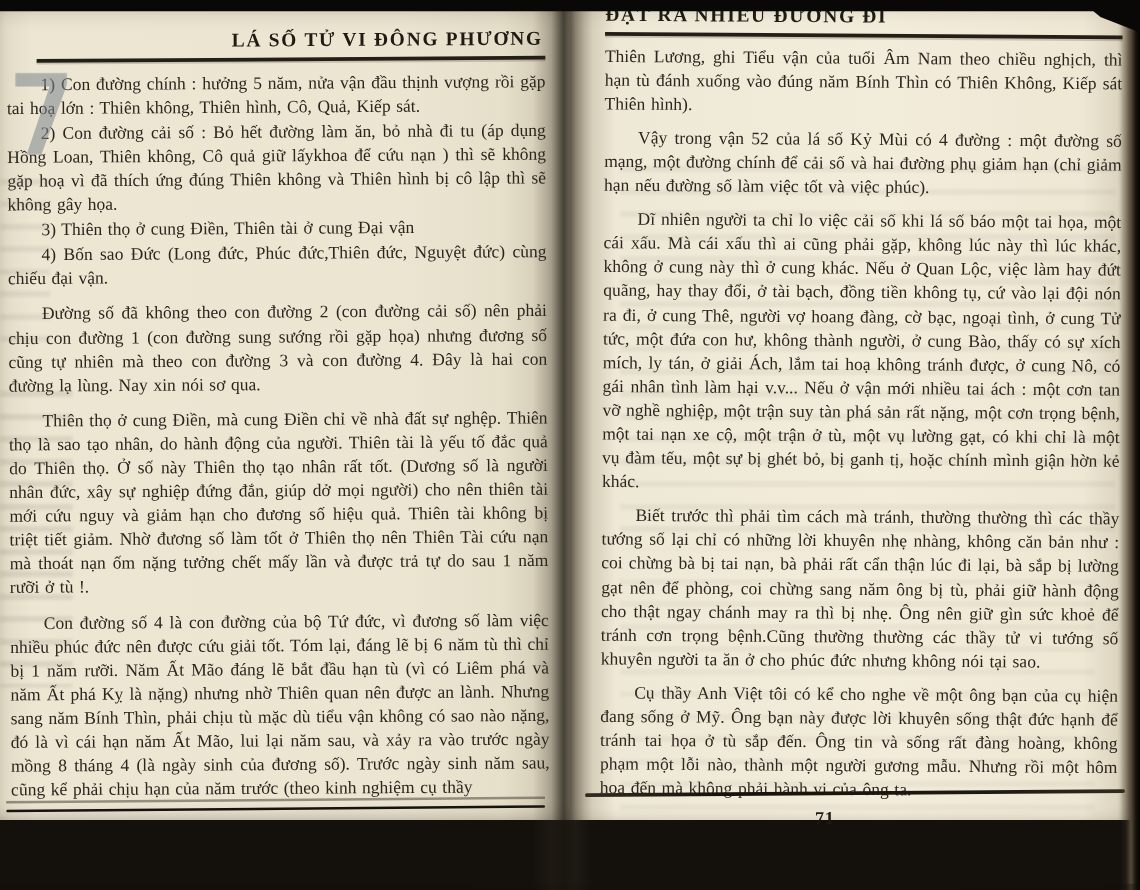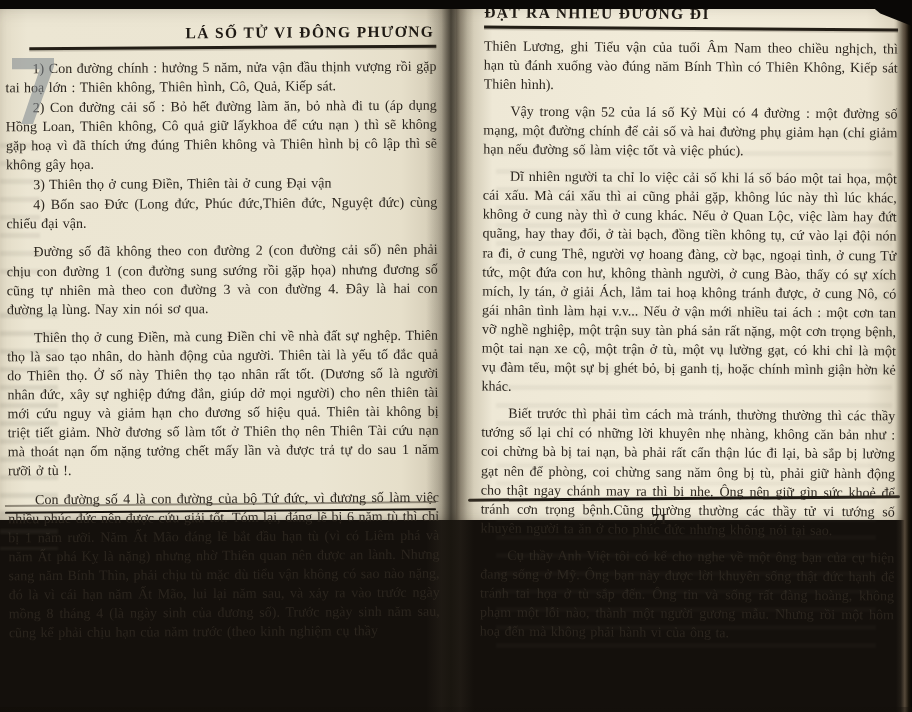--- a/index.html
+++ b/index.html
@@ -5,21 +5,21 @@
   html, body {
     margin: 0; padding: 0;
     width: 912px; height: 712px;
     overflow: hidden;
     background: #14100c;
     font-family: "Liberation Serif", "DejaVu Serif", serif;
   }
   .scan { position: absolute; inset: 0; width: 912px; height: 712px; }
 
   
-  .page { position: absolute; top: 0; height: 520px; }
+  .page { position: absolute; top: 0; height: 656px; }
   .page-left {
     left: 0; width: 456px;
     background: linear-gradient(90deg,
       #e2dbc6 0%, #ece6d3 6%, #ebe5d2 70%, #e6dfca 88%, #d3cbb5 96%, #b0a791 100%);
     box-shadow: inset 0 16px 22px -16px rgba(45,36,24,.5), inset 0 -10px 16px -12px rgba(45,36,24,.45);
   }
   .page-right {
     left: 456px; width: 456px;
     background: linear-gradient(90deg,
       #9d937e 0%, #cdc5af 2.5%, #eee8d6 8%, #f2ecda 55%, #eee7d4 90%, #ddd5c0 96%, #8a8069 99%, #3a332a 100%);

